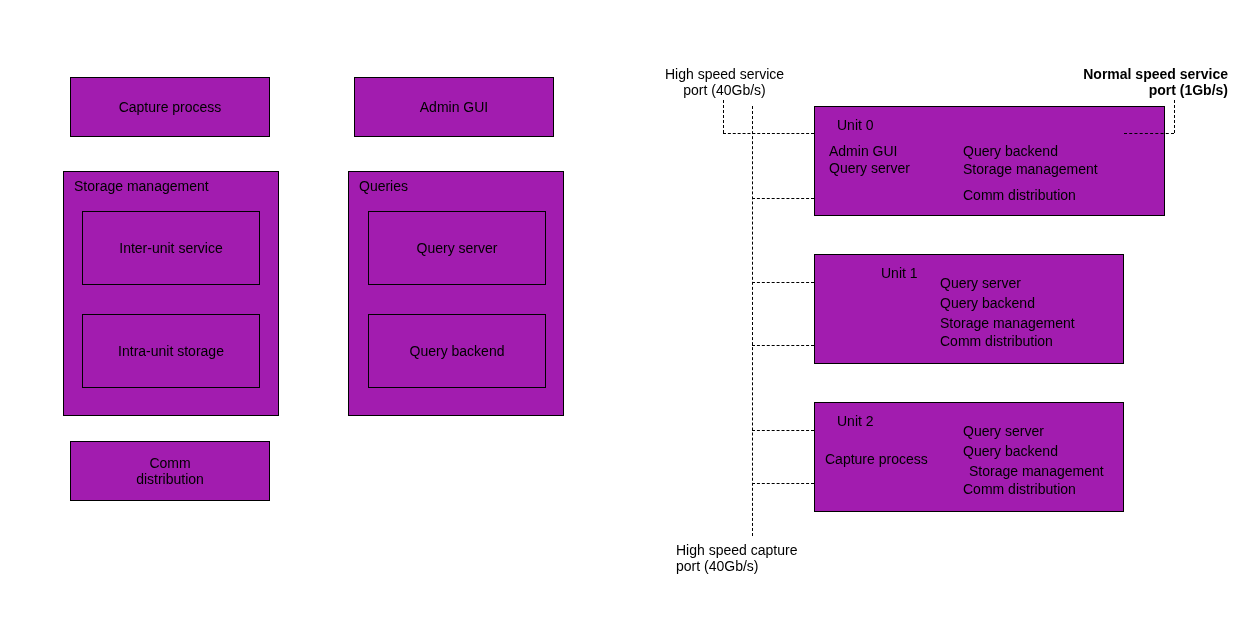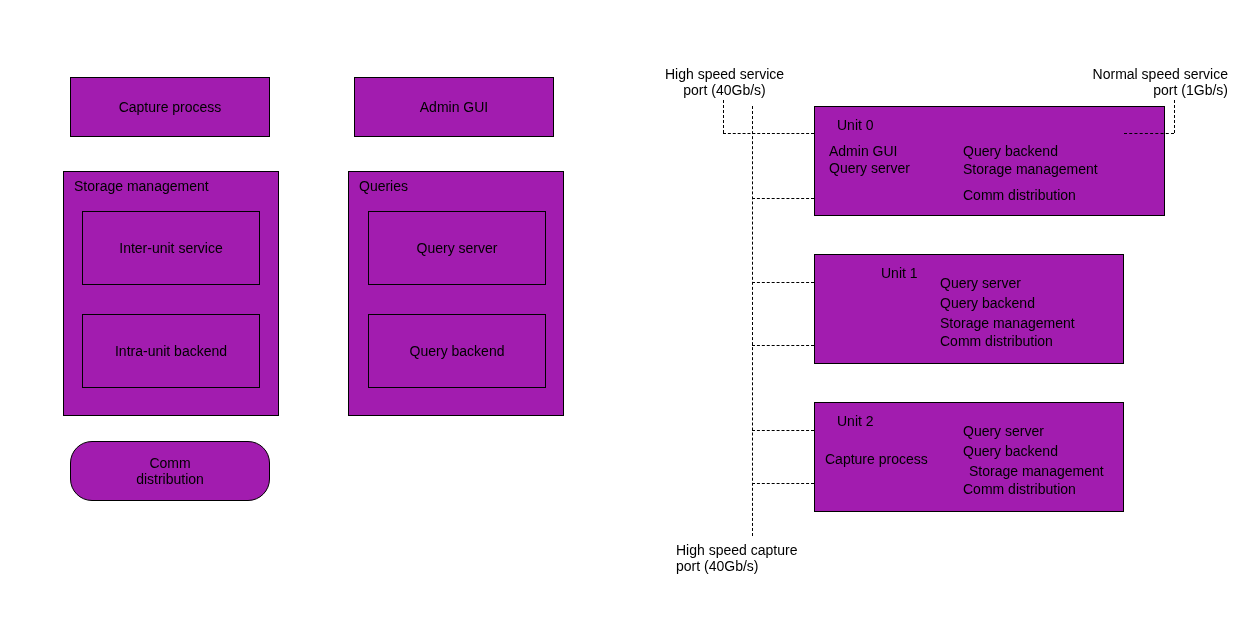--- a/index.html
+++ b/index.html
@@ -64,38 +64,38 @@
     <div class="top-left-pad">
       <span>Storage management</span>
     </div>
   </div>
 
   <div class="box center-xy" style="left:82px; top:211px; width:178px; height:74px;">
     <span>Inter-unit service</span>
   </div>
 
   <div class="box center-xy" style="left:82px; top:314px; width:178px; height:74px;">
-    <span>Intra-unit backend</span>
+    <span>Intra-unit storage</span>
   </div>
 
   <div class="box" style="left:348px; top:171px; width:216px; height:245px;">
     <div class="top-left-pad">
       <span>Queries</span>
     </div>
   </div>
 
   <div class="box center-xy" style="left:368px; top:211px; width:178px; height:74px;">
     <span>Query server</span>
   </div>
 
   <div class="box center-xy" style="left:368px; top:314px; width:178px; height:74px;">
     <span>Query backend</span>
   </div>
 
-  <div class="box center-xy" style="left:70px; top:441px; width:200px; height:60px; white-space:pre-line;border-radius:22px;">
+  <div class="box center-xy" style="left:70px; top:441px; width:200px; height:60px; white-space:pre-line;">
     <span>Comm
 distribution</span>
   </div>
 
   <div class="box" style="left:814px; top:106px; width:351px; height:110px;">
     <div class="label" style="left:22px; top:10px;">Unit 0</div>
     <div class="label" style="left:14px; top:36px;">Admin GUI</div>
     <div class="label" style="left:14px; top:53px;">Query server</div>
     <div class="label" style="left:148px; top:36px;">Query backend</div>
     <div class="label" style="left:148px; top:54px;">Storage management</div>
@@ -114,21 +114,21 @@
     <div class="label" style="left:22px; top:10px;">Unit 2</div>
     <div class="label" style="left:10px; top:48px;">Capture process</div>
     <div class="label" style="left:148px; top:20px;">Query server</div>
     <div class="label" style="left:148px; top:40px;">Query backend</div>
     <div class="label" style="left:154px; top:60px;">Storage management</div>
     <div class="label" style="left:148px; top:78px;">Comm distribution</div>
   </div>
 
   <div class="label" style="left:652px; top:66px; text-align:center; width:145px; white-space:pre-line;">High speed service
 port (40Gb/s)</div>
-  <div class="label" style="left:1078px; top:66px; text-align:right; width:150px; white-space:pre-line;">Normal speed service
+  <div class="label" style="left:1078px; top:66px; text-align:right; width:150px; white-space:pre-line;font-weight:bold;">Normal speed service
 port (1Gb/s)</div>
   <div class="label" style="left:676px; top:542px; text-align:left; width:150px; white-space:pre-line;">High speed capture
 port (40Gb/s)</div>
 
   <div class="v-line" style="left:752px; top:106px; height:430px;"></div>
 
   <div class="v-line" style="left:723px; top:100px; height:33px;"></div>
   <div class="h-line" style="left:723px; top:133px; width:91px;"></div>
 
   <div class="h-line" style="left:752px; top:198px; width:62px;"></div>

